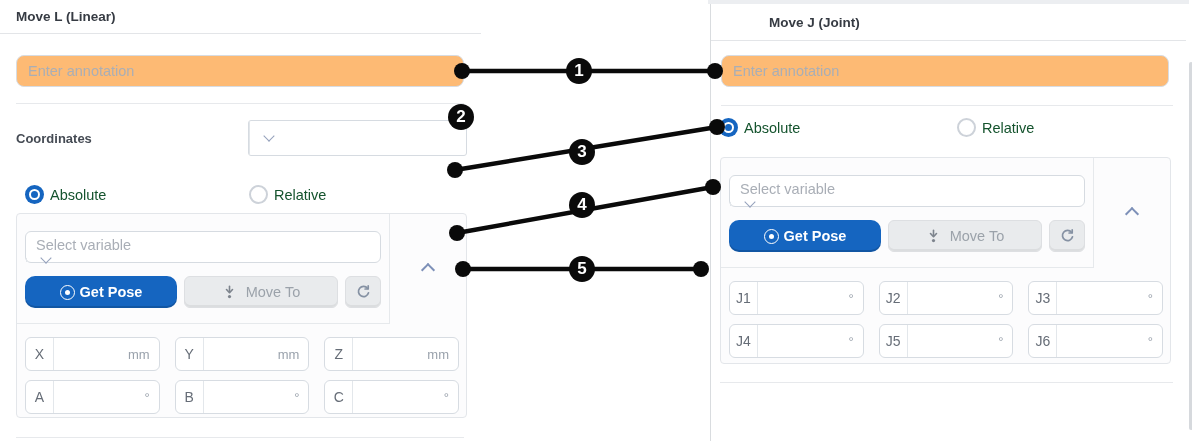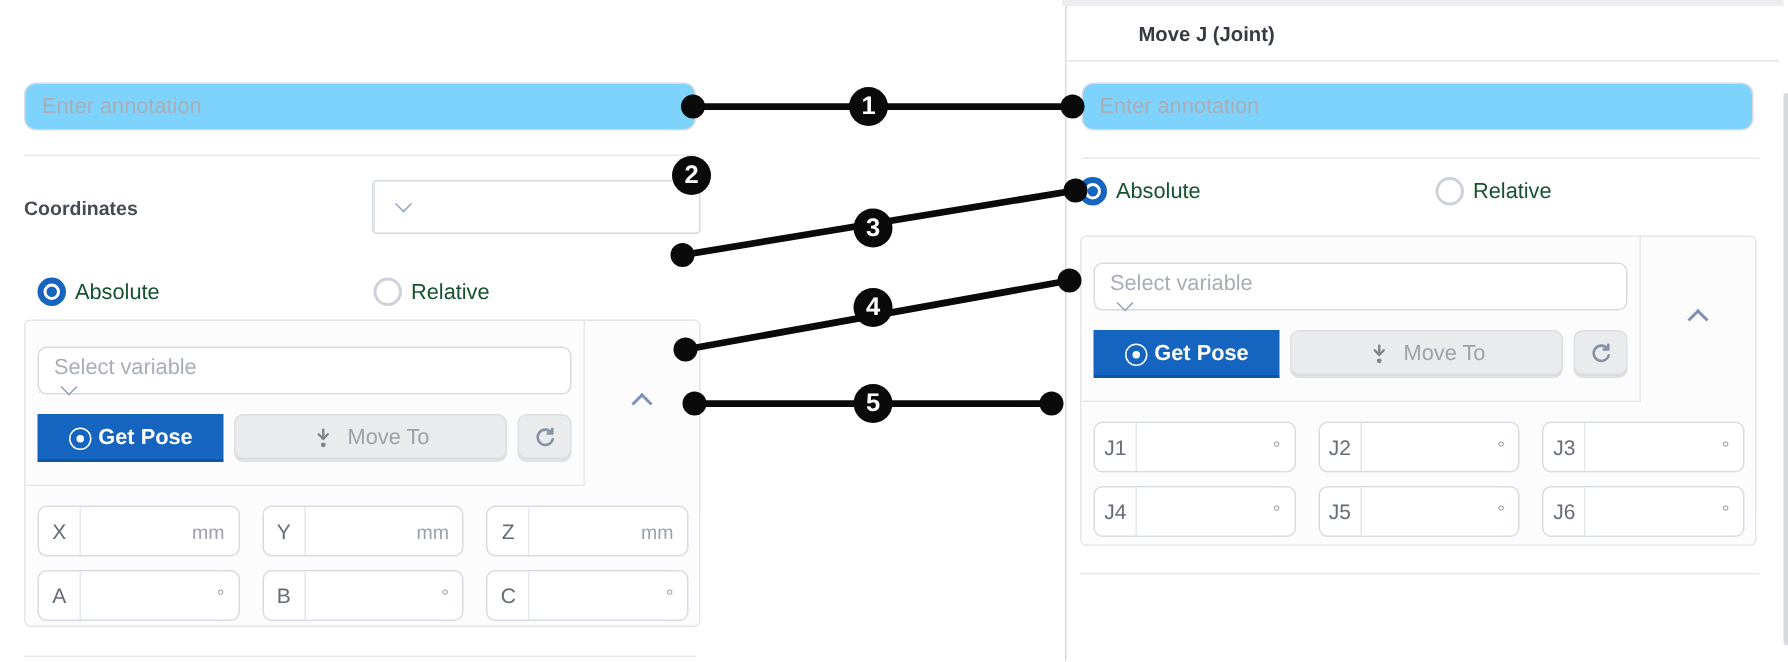--- a/index.html
+++ b/index.html
@@ -11,25 +11,25 @@
   .panel-left{left:0;width:481px;}
   .panel-right{left:710px;width:482px;border-left:1px solid #d9dcdf;}
   .top-strip{position:absolute;left:-3px;top:0;width:481px;height:4px;background:#eceef1;}
 
   .title-bar{position:absolute;left:0;width:100%;border-bottom:1px solid #e3e5e8;
              display:flex;align-items:center;}
   .panel-left .title-bar{top:0;height:33px;}
   .panel-right .title-bar{top:4px;height:36px;width:475px;}
   .title-text{font-size:13.5px;font-weight:700;color:#363b43;}
   .panel-left .title-text{margin-left:16px;}
-  .panel-right .title-text{margin-left:0;padding-left:48px;}
+  .panel-right .title-text{margin-left:10px;padding-left:48px;}
 
   .annotation{position:absolute;top:55px;height:32px;width:448px;border:1px solid #d7dce2;
               border-radius:8px;box-sizing:border-box;font-size:14.5px;color:#3e444d;
-              padding:0 11px;outline:none;background:#7dd3fc;}
+              padding:0 11px;outline:none;background:#fdba74;}
   .annotation::placeholder{color:#a9aeb6;}
   .panel-left .annotation{left:16px;}
   .panel-right .annotation{left:10px;}
 
   .divider{position:absolute;height:1px;background:#e7e9ec;}
 
   
   .coords-label{position:absolute;left:16px;top:120px;height:36px;display:flex;align-items:center;
                 font-size:13px;font-weight:700;color:#454b54;}
   .coords-dd{position:absolute;left:248px;top:120px;width:219px;height:36px;border:1px solid #d6dbe1;
@@ -55,22 +55,22 @@
   .pose-box{position:absolute;width:451px;border:1px solid #e3e6ea;border-radius:4px;
             box-sizing:border-box;background:#fcfcfd;}
   .box-top{display:flex;height:110px;}
   .box-main{width:calc(100% - 76px);box-sizing:border-box;border-right:1px solid #e6e9ec;
             border-bottom:1px solid #e6e9ec;padding:17px 8px 0 8px;}
   .box-side{width:76px;display:flex;align-items:center;justify-content:center;}
   .combo{height:32px;border:1px solid #d6dbe1;border-radius:6px;background:#fff;display:flex;
          box-sizing:border-box;cursor:pointer;flex-direction:column;}
   .combo-text{flex:1;display:flex;align-items:center;padding-left:10px;font-size:14.5px;color:#a9aeb6;}
   .btn-row{display:flex;gap:7px;margin-top:13px;height:32px;}
-  .btn-primary{width:124px;background:#1565c0;color:#fff;font-weight:600;font-size:14.5px;border:none;
-               border-radius:0;display:flex;align-items:center;justify-content:center;gap:5px;
+  .btn-primary{width:152px;background:#1565c0;color:#fff;font-weight:600;font-size:14.5px;border:none;
+               border-radius:10px;display:flex;align-items:center;justify-content:center;gap:5px;
                box-shadow:inset 0 -2px 0 rgba(0,0,0,.15);cursor:pointer;
                font-family:"Liberation Sans","DejaVu Sans",sans-serif;}
   .btn-disabled{flex:1;background:#e9ebed;color:#9ba2aa;font-size:14.5px;border:1px solid #dddfe2;
                 border-radius:6px;display:flex;align-items:center;justify-content:center;gap:9px;
                 box-shadow:inset 0 -2px 0 rgba(0,0,0,.06);box-sizing:border-box;
                 font-family:"Liberation Sans","DejaVu Sans",sans-serif;}
   .btn-icon{width:36px;background:#e9ebed;border:1px solid #dddfe2;border-radius:6px;display:flex;
             align-items:center;justify-content:center;box-shadow:inset 0 -2px 0 rgba(0,0,0,.06);
             box-sizing:border-box;cursor:pointer;}
   .icon-target{width:13px;height:13px;border:1.6px solid #fff;border-radius:50%;
@@ -93,20 +93,23 @@
   .callout-svg{position:absolute;left:0;top:0;z-index:5;pointer-events:none;}
   .badge{position:absolute;z-index:6;width:26px;height:26px;border-radius:50%;background:#0a0a0a;
          color:#fff;font-size:17px;font-weight:700;display:flex;align-items:center;justify-content:center;}
 </style>
 </head>
 <body>
 
 <div class="canvas">
 
   <div class="panel panel-left">
+    <div class="title-bar">
+      <span class="title-text">Move L (Linear)</span>
+    </div>
 
     <input class="annotation" placeholder="Enter annotation" style="">
 
     <div class="divider" style="left:16px;top:103px;width:448px;"></div>
 
     <div class="coords-label">Coordinates</div>
     <div class="coords-dd">
       <span class="dd-arrow">
         <i class="chev-down"></i>
       </span>

